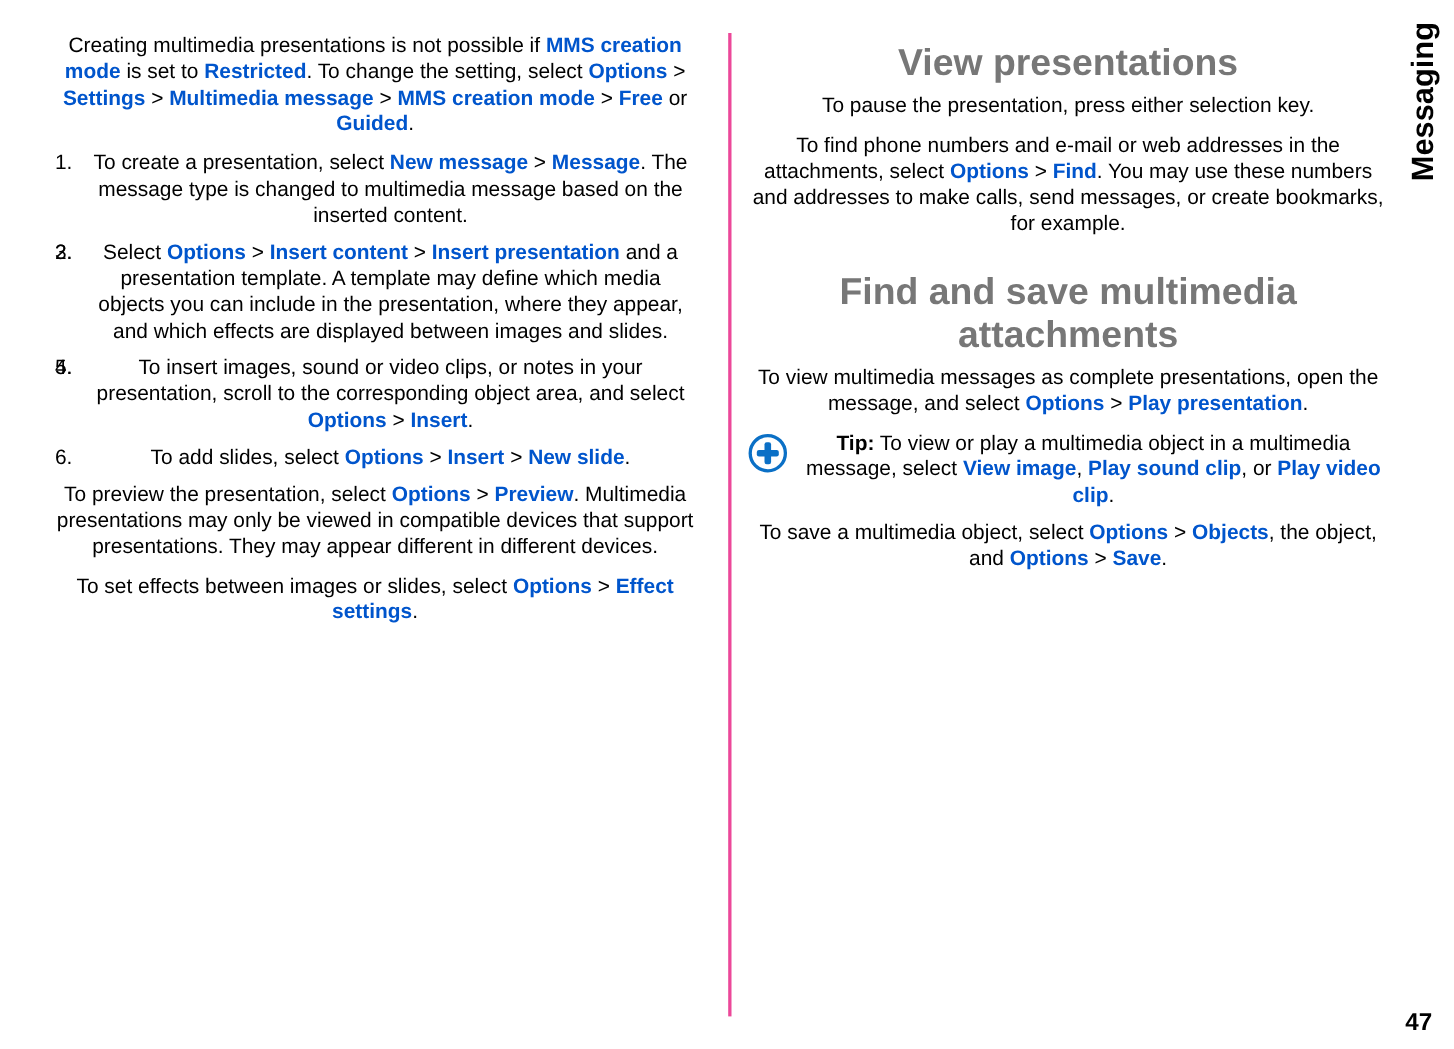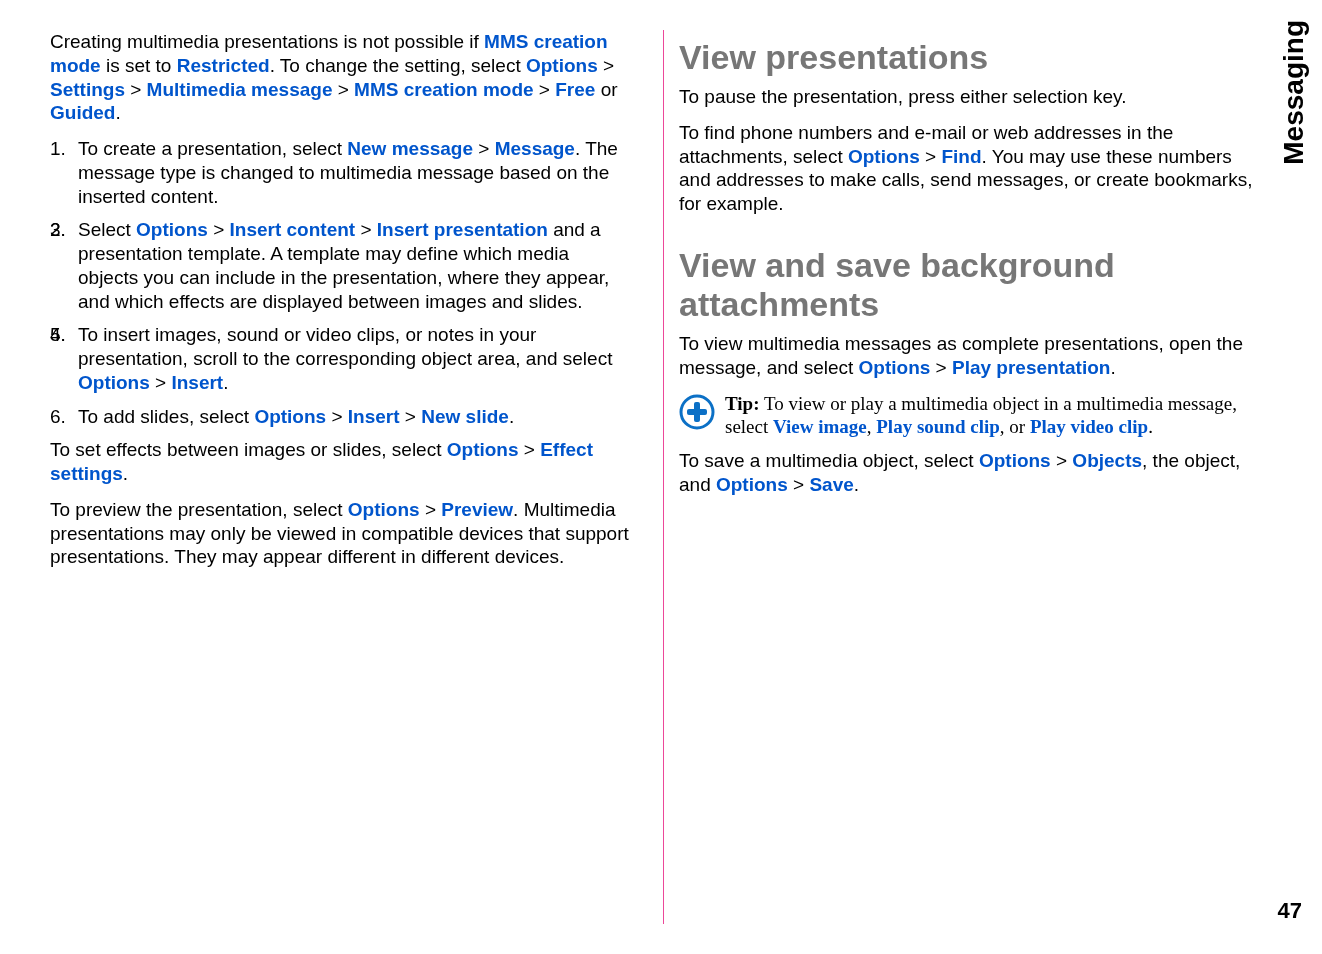--- a/index.html
+++ b/index.html
@@ -8,31 +8,32 @@
     background: #fff;
     color: #000;
     width: 1322px;
     height: 954px;
     position: relative;
     padding: 30px 40px 30px 50px;
   }
   .page {
     display: flex;
     height: 100%;
+    text-align: center;
   }
   .col {
     flex: 1;
     padding: 0 20px 0 0;
   }
   .col-left {
     padding-left: 0;
     padding-right: 30px;
   }
   .col-right {
-    border-left: 1px solid #ec4899;
+    border-left: 3px solid #ec4899;
     padding-left: 15px;
   }
   .link {
     color: #0055cc;
     font-weight: bold;
   }
   .heading {
     color: #777;
     font-weight: bold;
     font-size: 34px;
@@ -70,29 +71,28 @@
     right: 12px;
     top: 20px;
     font-weight: bold;
     font-size: 28px;
     writing-mode: vertical-rl;
     transform: rotate(180deg);
   }
   .page-number {
     position: absolute;
     right: 20px;
-    bottom: 30px;
+    bottom: 12px;
     font-weight: bold;
     font-size: 22px;
   }
   .tip-row {
     display: flex;
     align-items: flex-start;
     margin-bottom: 10px;
-    font-family: Liberation Serif, serif;
   }
   .tip-icon {
     flex: 0 0 36px;
     height: 36px;
     margin-right: 10px;
     margin-top: 2px;
   }
   .tip-icon svg { display:block; }
   .tip-text {
     font-size: 19px;
@@ -129,42 +129,42 @@
         <span>To insert images, sound or video clips, or notes in your presentation, scroll to the corresponding object area, and select </span><span class="link">Options</span><span> &gt; </span><span class="link">Insert</span><span>.</span>
       </li>
       <li>
         <span class="num">6.</span>
         <span>To add slides, select </span><span class="link">Options</span><span> &gt; </span><span class="link">Insert</span><span> &gt; </span><span class="link">New slide</span><span>.</span>
       </li>
     </ol>
 
 
     <p>
-      <span>To set effects between images or slides, select </span><span class="link">Options</span><span> &gt; </span><span class="link">Effect settings</span><span>.</span>
+      <span>To preview the presentation, select </span><span class="link">Options</span><span> &gt; </span><span class="link">Preview</span><span>. Multimedia presentations may only be viewed in compatible devices that support presentations. They may appear different in different devices.</span>
     </p>
 
     <p>
-      <span>To preview the presentation, select </span><span class="link">Options</span><span> &gt; </span><span class="link">Preview</span><span>. Multimedia presentations may only be viewed in compatible devices that support presentations. They may appear different in different devices.</span>
+      <span>To set effects between images or slides, select </span><span class="link">Options</span><span> &gt; </span><span class="link">Effect settings</span><span>.</span>
     </p>
 
   </div>
 
   <div class="col col-right">
 
     <h2 class="heading">View presentations</h2>
 
     <p>To pause the presentation, press either selection key.</p>
 
 
 
     <p>
       <span>To find phone numbers and e-mail or web addresses in the attachments, select </span><span class="link">Options</span><span> &gt; </span><span class="link">Find</span><span>. You may use these numbers and addresses to make calls, send messages, or create bookmarks, for example.</span>
     </p>
 
-    <h2 class="heading heading2">View and save background attachments</h2>
+    <h2 class="heading heading2">Find and save multimedia attachments</h2>
 
     <p>
       <span>To view multimedia messages as complete presentations, open the message, and select </span><span class="link">Options</span><span> &gt; </span><span class="link">Play presentation</span><span>.</span>
     </p>
 
     <div class="tip-row">
       <div class="tip-icon">
         <svg viewBox="0 0 36 36" width="36" height="36">
           <circle cx="18" cy="18" r="16" fill="none" stroke="#0b70c6" stroke-width="3"></circle>
           <rect x="15" y="8" width="6" height="20" rx="2" fill="#0b70c6"></rect>

